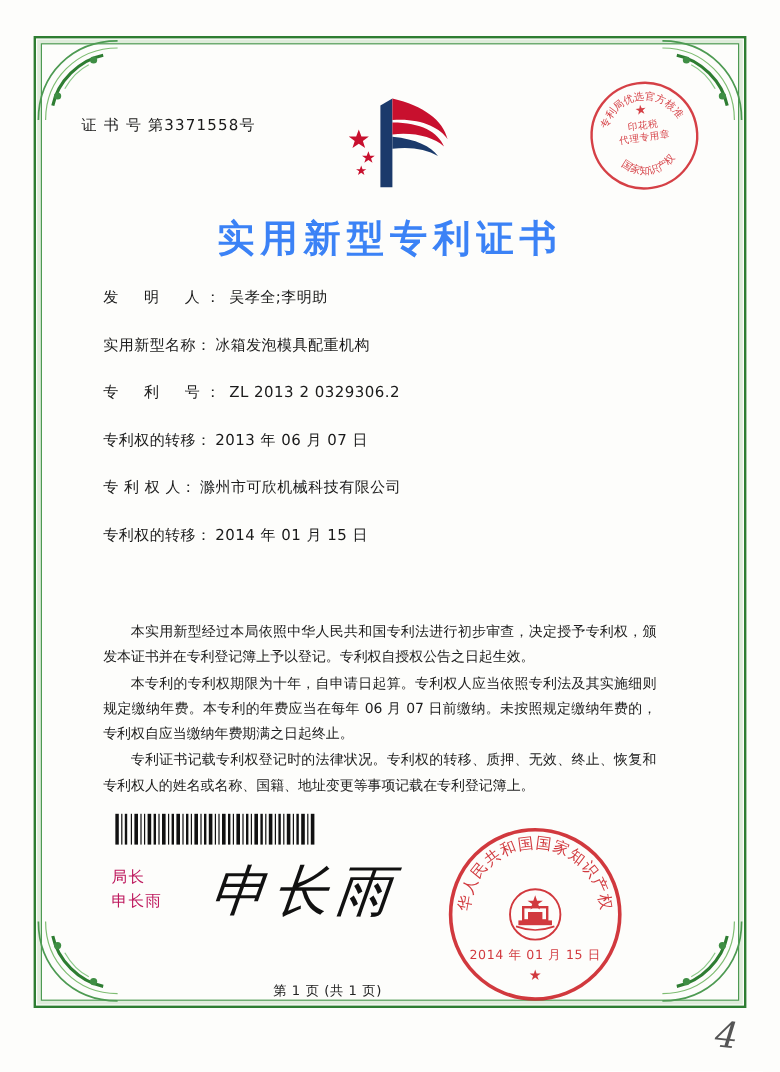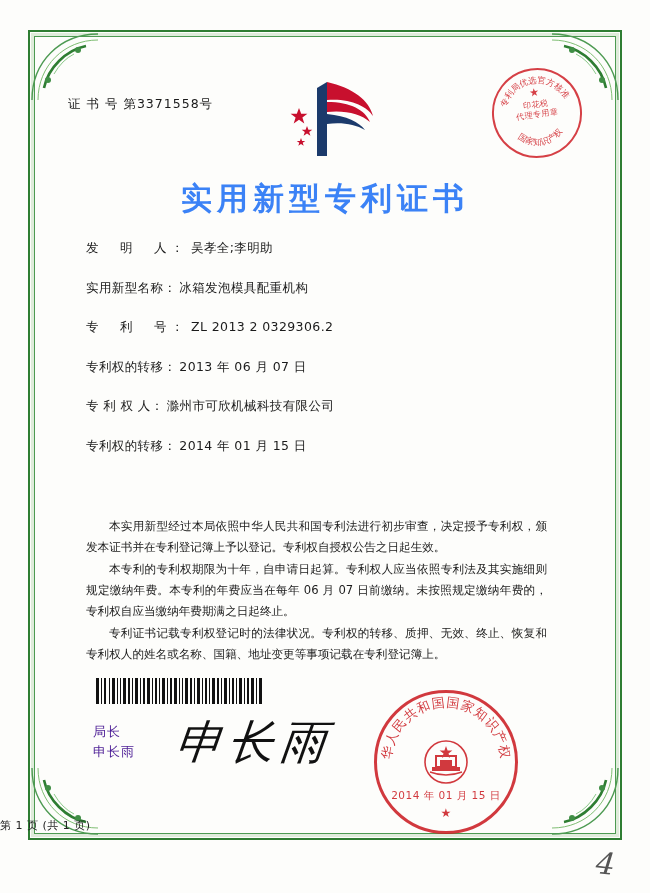--- a/index.html
+++ b/index.html
@@ -187,21 +187,21 @@
   }
   .barcode svg { display: block; }
 
   
   .sig-label {
     position: absolute;
     left: 93px;
     top: 722px;
     font-size: 13px;
     line-height: 20px;
-    color: #4c1d95;
+    color: #be185d;
     font-family: "DejaVu Sans", sans-serif;
     letter-spacing: 1px;
   }
   .handwriting {
     position: absolute;
     left: 176px;
     top: 712px;
     font-size: 46px;
     color: #111;
     font-family: "DejaVu Serif", serif;
@@ -242,20 +242,21 @@
     letter-spacing: .5px;
     font-family: "DejaVu Sans", sans-serif;
   }
 
   
   .footer {
     position: absolute;
     left: 0;
     top: 818px;
     width: 546px;
+    text-align: center;
     font-size: 11px;
     color: #222;
     font-family: "DejaVu Sans", sans-serif;
     letter-spacing: .5px;
   }
 
   
   .pencil-mark {
     position: absolute;
     left: 596px;

